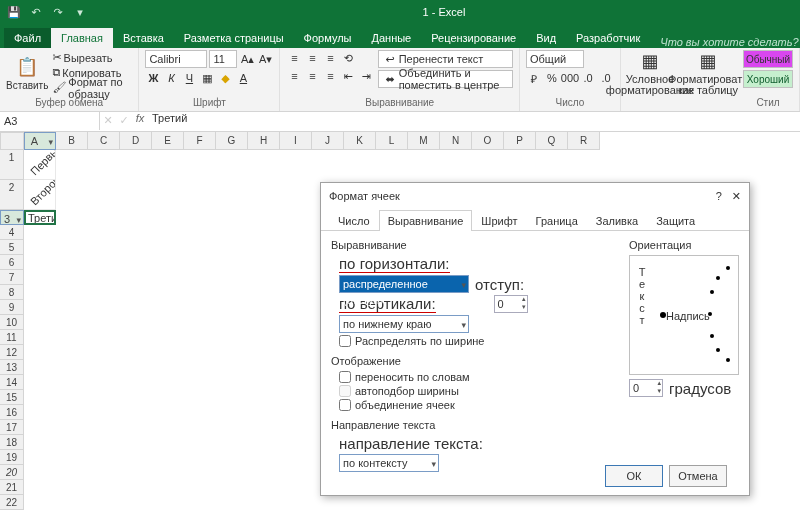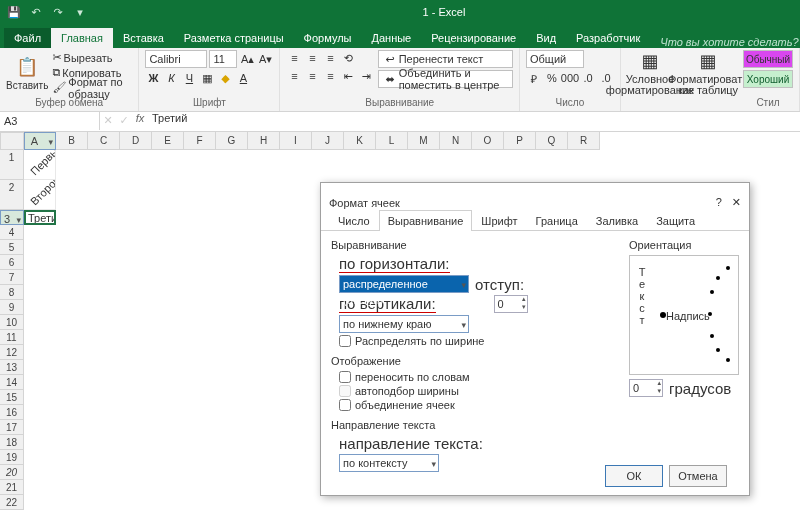--- a/index.html
+++ b/index.html
@@ -45,21 +45,21 @@
 .row-h{height:15px;background:#f0f0f0;border-right:1px solid #d4d4d4;border-bottom:1px solid #d4d4d4;text-align:center;font-size:10px;line-height:15px;color:#444}
 .row-h.sel{background:#d8e8dc}
 .cells{position:absolute;top:18px;left:24px;right:0;bottom:0}
 .cell{position:absolute;border-right:1px solid #e8e8e8;border-bottom:1px solid #e8e8e8;font-size:11px;padding:0 2px;overflow:hidden}
 .cell.a1{top:0;left:0;width:32px;height:30px}
 .cell.a1 span{position:absolute;transform:rotate(-45deg);transform-origin:0 0;left:4px;bottom:-2px;white-space:nowrap}
 .cell.a2{top:30px;left:0;width:32px;height:30px}
 .cell.a2 span{position:absolute;transform:rotate(-45deg);transform-origin:0 0;left:4px;bottom:-2px;white-space:nowrap}
 .cell.a3{top:60px;left:0;width:32px;height:15px;border:2px solid #217346;line-height:13px}
 .dialog{position:absolute;left:320px;top:182px;width:430px;height:314px;background:#fff;border:1px solid #a0a0a0;box-shadow:2px 2px 8px rgba(0,0,0,0.3)}
-.dlg-title{height:26px;display:flex;align-items:flex-end;justify-content:space-between;padding:0 8px;font-size:12px}
+.dlg-title{height:26px;display:flex;align-items:center;justify-content:space-between;padding:0 8px;font-size:12px}
 .dlg-close{display:flex;gap:10px}
 .dlg-close span{cursor:pointer}
 .dlg-tabs{display:flex;border-bottom:1px solid #d0d0d0;padding-left:8px}
 .dlg-tab{padding:4px 8px;font-size:11px;cursor:pointer;border:1px solid transparent;border-bottom:none;position:relative;top:1px}
 .dlg-tab.active{border-color:#d0d0d0;background:#fff}
 .dlg-body{padding:8px 10px;display:flex;gap:10px}
 .dlg-left{flex:1}
 .fieldset{margin-bottom:8px}
 .fieldset-title{font-size:11px;margin-bottom:4px}
 .fs-row{display:flex;align-items:center;gap:6px;margin:2px 0 2px 8px;font-size:11px}

